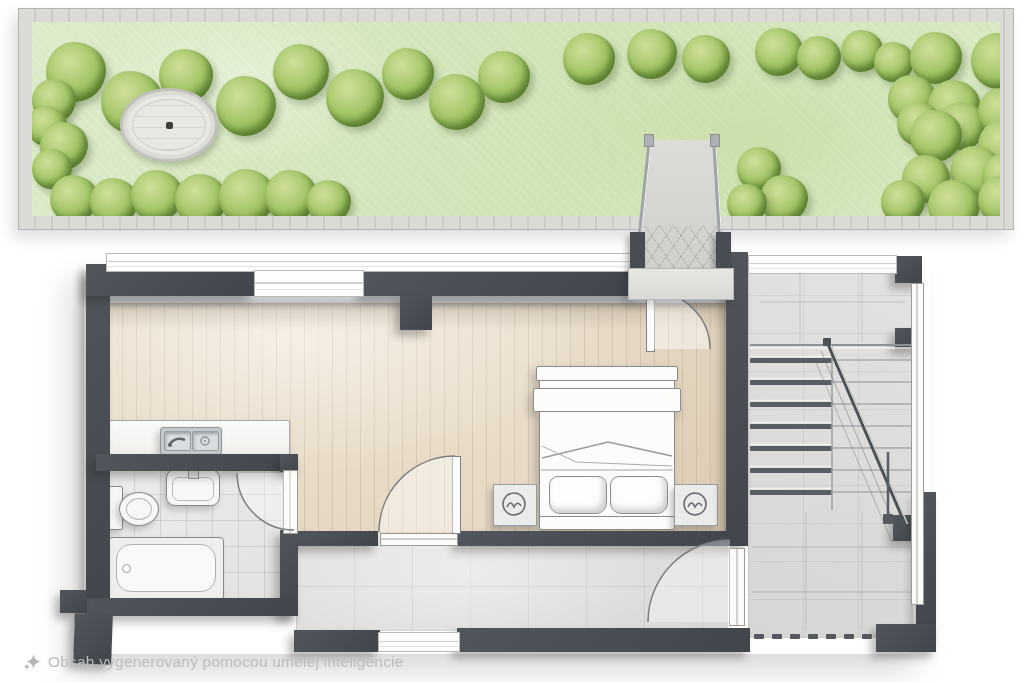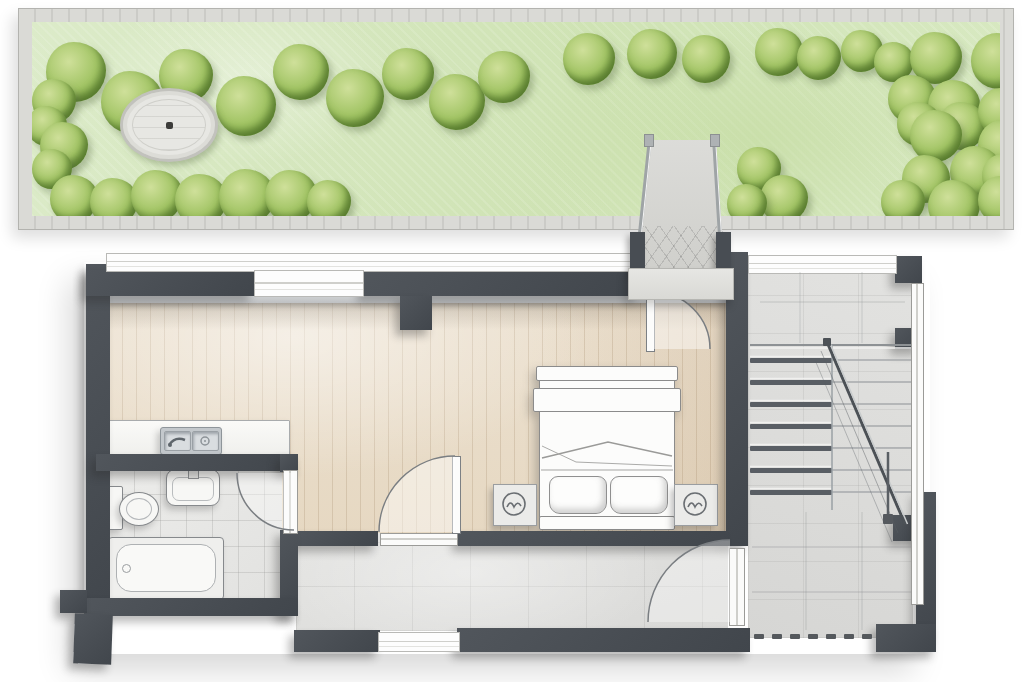--- a/index.html
+++ b/index.html
@@ -314,14 +314,21 @@
         <rect x="754" y="634" width="10" height="5" fill="#55595d" rx="1"></rect>
         <rect x="772" y="634" width="10" height="5" fill="#55595d" rx="1"></rect>
         <rect x="790" y="634" width="10" height="5" fill="#55595d" rx="1"></rect>
         <rect x="808" y="634" width="10" height="5" fill="#55595d" rx="1"></rect>
         <rect x="826" y="634" width="10" height="5" fill="#55595d" rx="1"></rect>
         <rect x="844" y="634" width="10" height="5" fill="#55595d" rx="1"></rect>
         <rect x="862" y="634" width="10" height="5" fill="#55595d" rx="1"></rect>
       </g>
   </svg>
 
+  <div class="watermark">
+    <svg width="17" height="17" viewBox="0 0 18 18">
+      <path d="M10 0 C10.6 4.5 13.5 7.4 18 8 C13.5 8.6 10.6 11.5 10 16 C9.4 11.5 6.5 8.6 2 8 C6.5 7.4 9.4 4.5 10 0 Z" fill="#b7b7b7"></path>
+      <path d="M3 10 C3.3 12 4.5 13.2 6.5 13.5 C4.5 13.8 3.3 15 3 17 C2.7 15 1.5 13.8 -0.5 13.5 C1.5 13.2 2.7 12 3 10 Z" fill="#b7b7b7"></path>
+    </svg>
+    <span>Obsah vygenerovaný pomocou umelej inteligencie</span>
+  </div>
 
 </div>
 
 </body></html>

